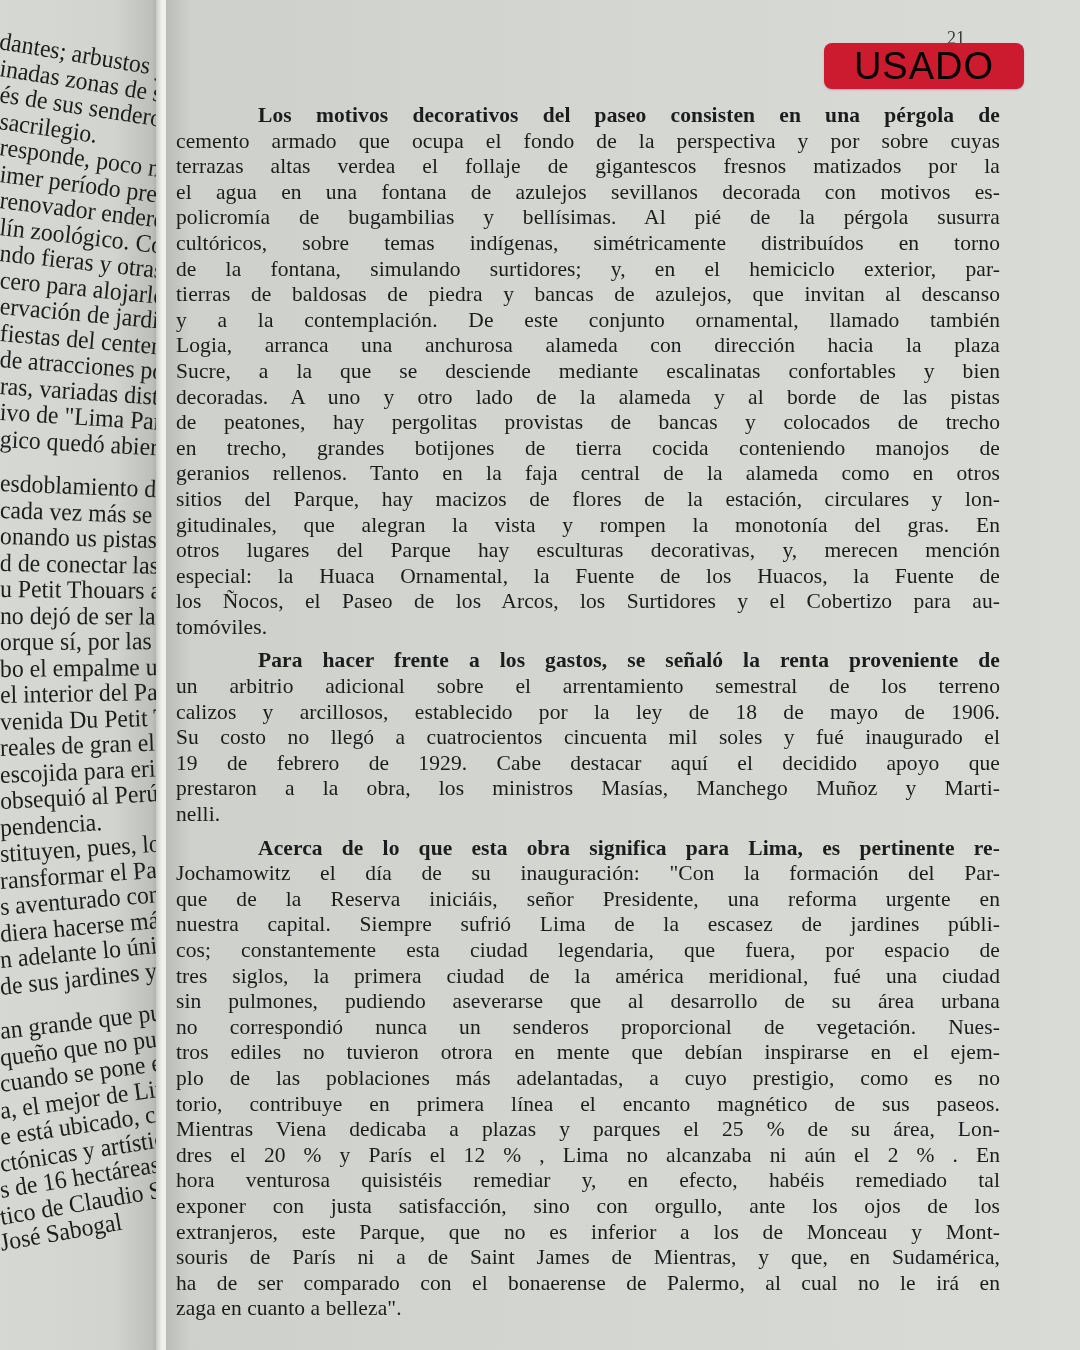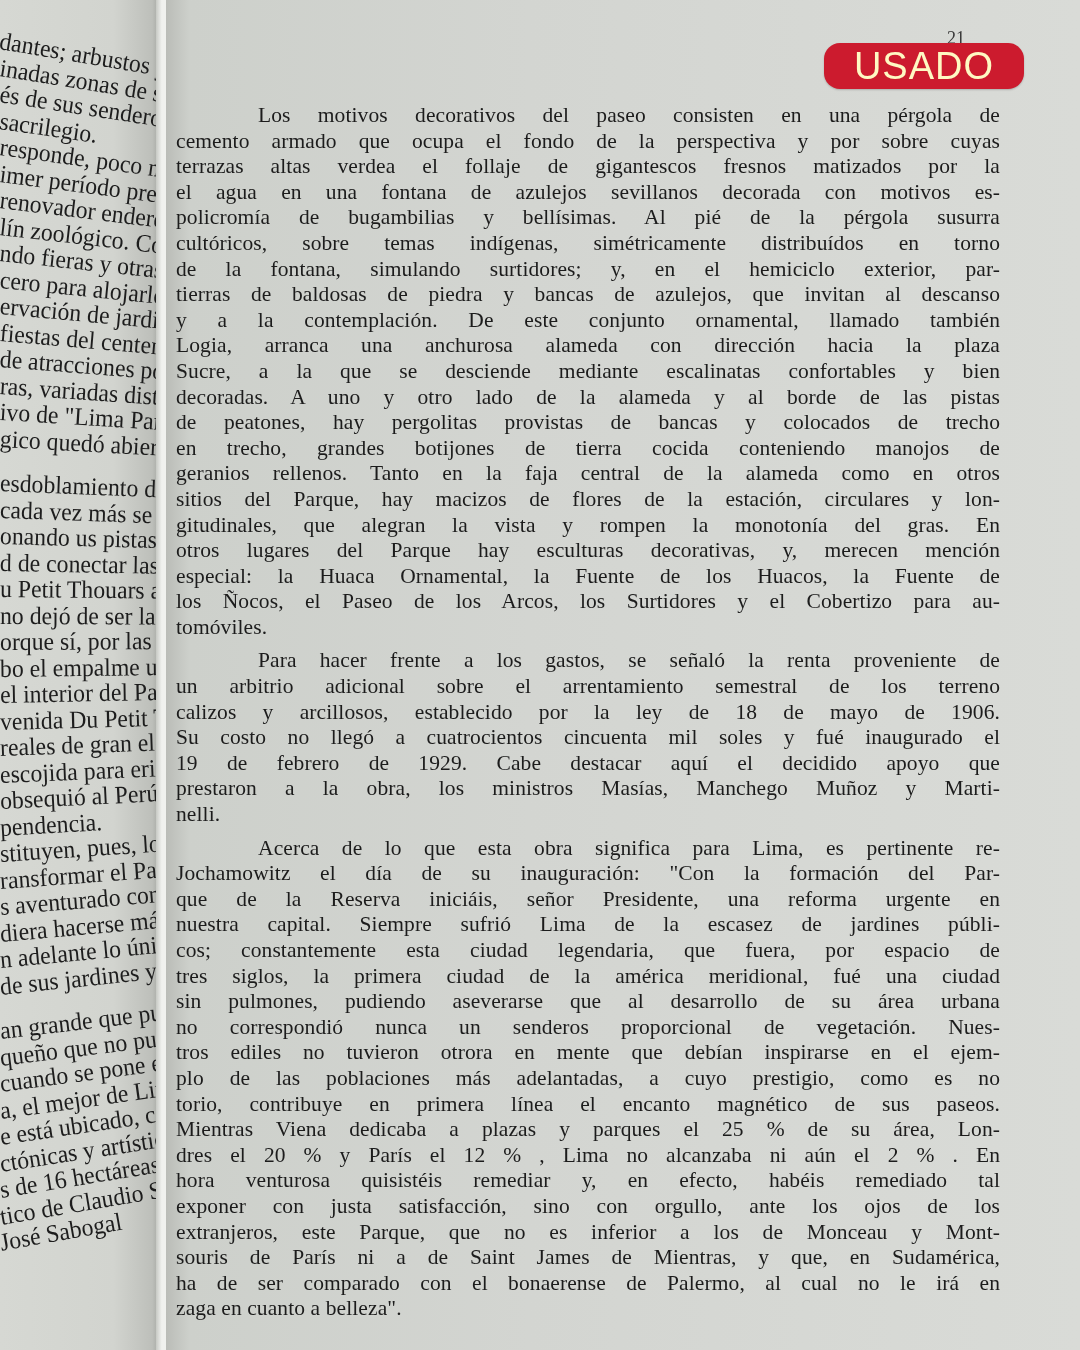--- a/index.html
+++ b/index.html
@@ -35,27 +35,27 @@
       position: absolute; left: 14px; top: 103px; width: 824px;
     }
     .para { margin: 0; }
     .line {
       display: block; height: 25.6px; line-height: 25.6px;
       font-size: 21.5px; white-space: nowrap;
       text-align: justify; text-align-last: justify;
       letter-spacing: 0.1px;
     }
     .line.last { text-align-last: left; }
-    .line.indent { padding-left: 82px; }
+    .line.indent { padding-left: 82px; font-weight: bold; }
     .para-gap { height: 8px; }
     .badge {
       position: absolute; left: 824px; top: 43px; width: 200px; height: 46px;
-      background: #cc1b2e; border-radius: 16px;
+      background: #cc1b2e; border-radius: 8px;
       display: flex; align-items: center; justify-content: center;
-      color: #fef9c3; font-family: "Liberation Sans", "DejaVu Sans", sans-serif;
+      color: #000000; font-family: "Liberation Sans", "DejaVu Sans", sans-serif;
       font-size: 38px; letter-spacing: 1px;
       box-shadow: 0 1px 2px rgba(0,0,0,0.2);
     }
     .page-number {
       position: absolute; left: 940px; top: 28px; font-size: 18px; color: #3a3a3a; margin-left: 7px;
     }
   </style>
 </head>
 <body>
 

